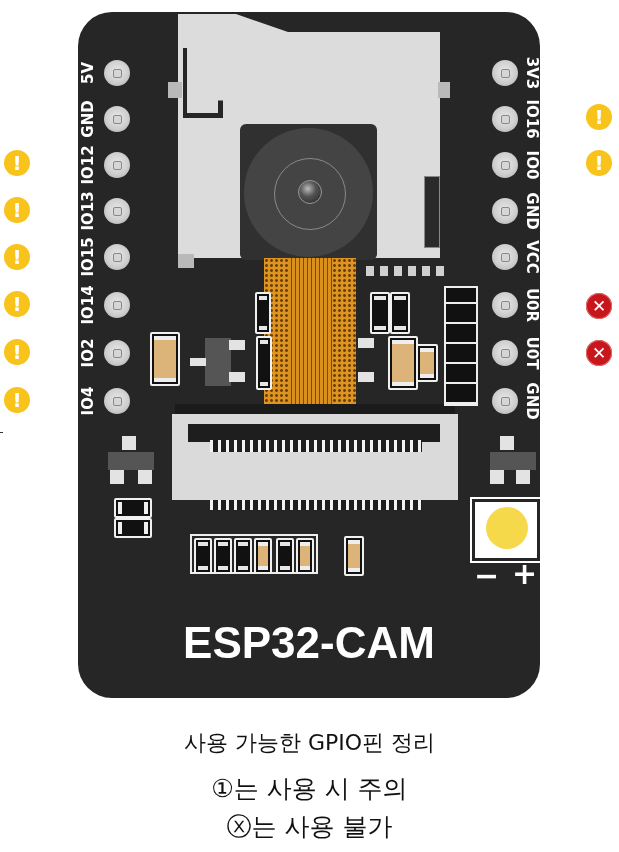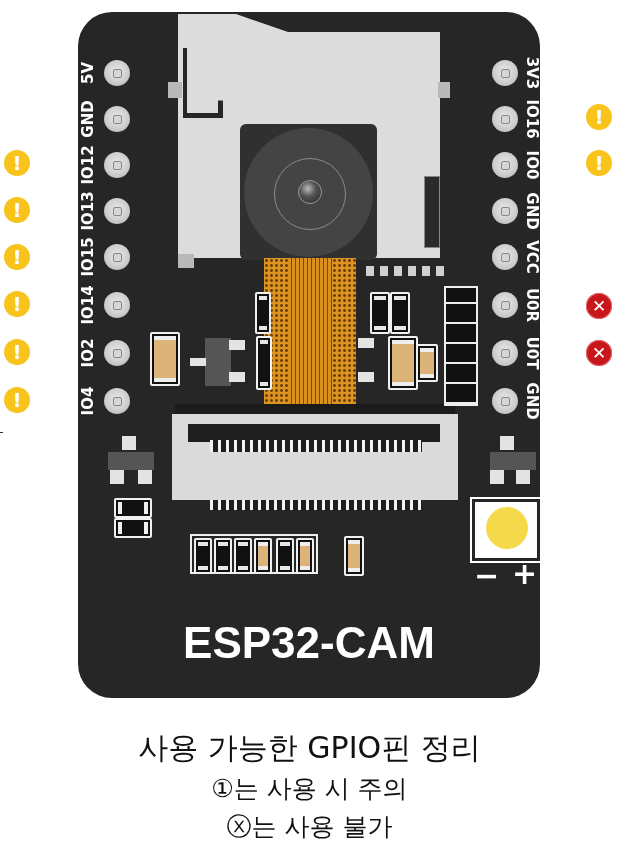--- a/index.html
+++ b/index.html
@@ -208,15 +208,15 @@
 <div class="warn" style="left:4px;top:291px;">!</div>
 <div class="warn" style="left:4px;top:339px;">!</div>
 <div class="warn" style="left:4px;top:387px;">!</div>
 <div class="tick"></div>
 
 <div class="warn" style="left:586px;top:104px;">!</div>
 <div class="warn" style="left:586px;top:150px;">!</div>
 <div class="err" style="left:586px;top:293px;">✕</div>
 <div class="err" style="left:586px;top:340px;">✕</div>
 
-<div class="caption" style="top:728px;font-size:30px;">사용 가능한 GPIO핀 정리</div>
+<div class="caption" style="top:728px;font-size:22px;">사용 가능한 GPIO핀 정리</div>
 <div class="caption" style="top:772px;font-size:25px;">①는 사용 시 주의</div>
 <div class="caption" style="top:810px;font-size:25px;">ⓧ는 사용 불가</div>
 
 </body></html>

